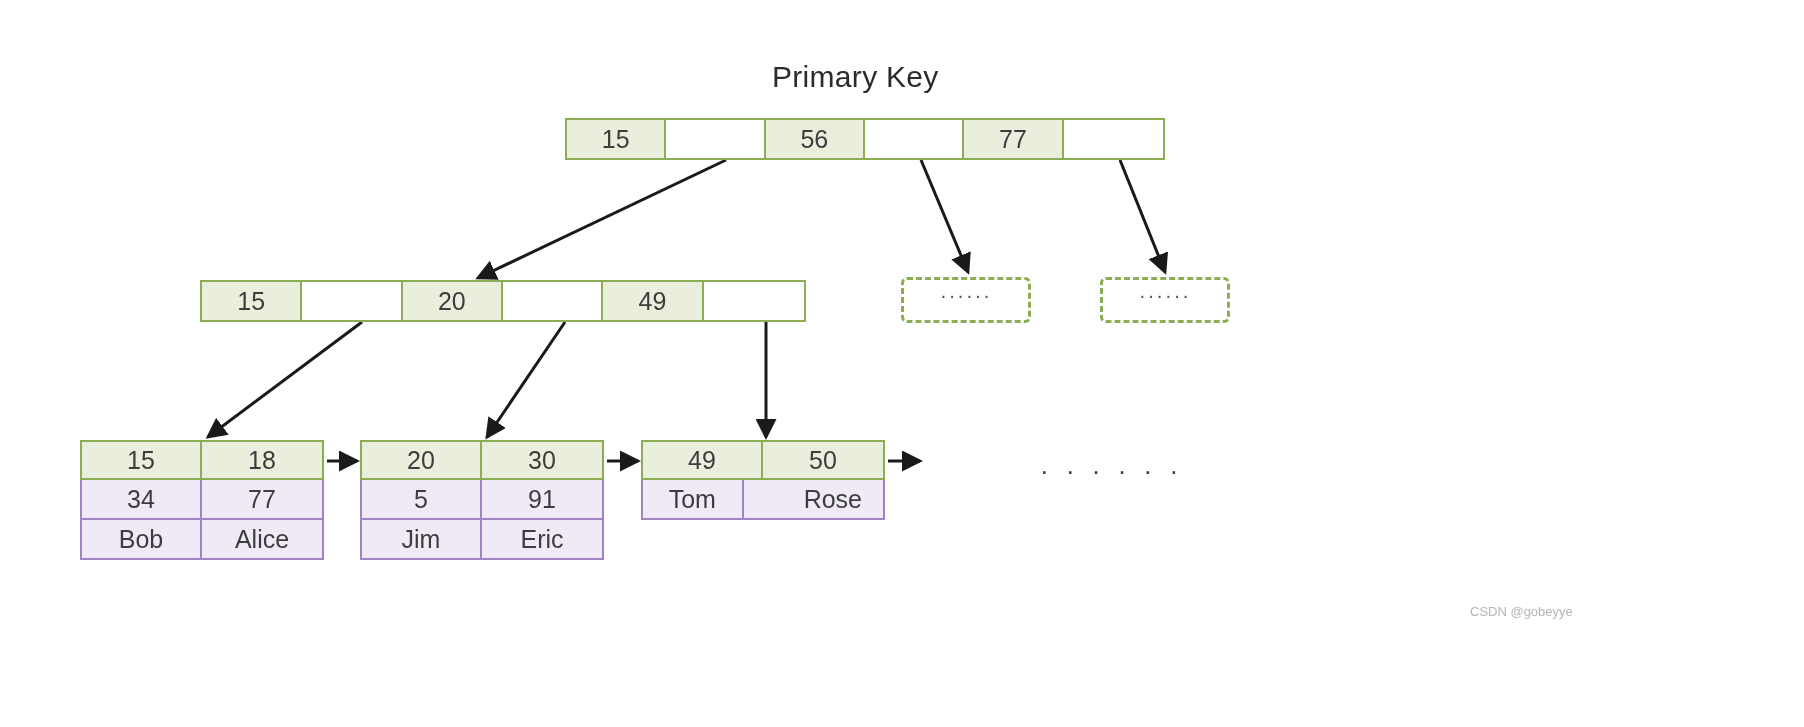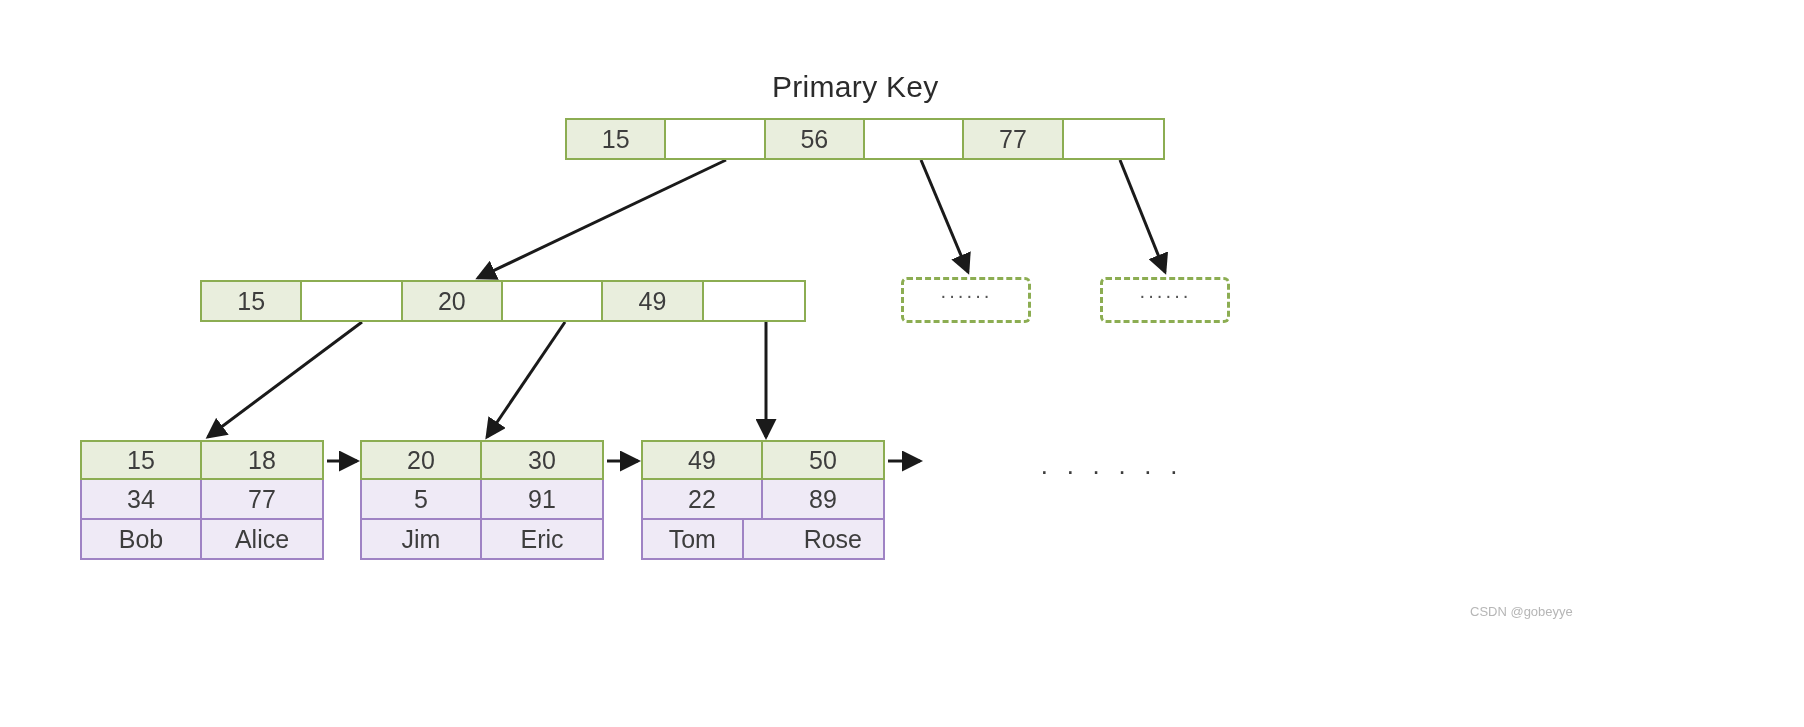--- a/index.html
+++ b/index.html
@@ -145,21 +145,21 @@
         <line x1="1120" y1="160" x2="1165" y2="272" stroke="#1a1a1a" stroke-width="3" marker-end="url(#arrowhead)"></line>
         <line x1="362" y1="322" x2="208" y2="437" stroke="#1a1a1a" stroke-width="3" marker-end="url(#arrowhead)"></line>
         <line x1="565" y1="322" x2="487" y2="437" stroke="#1a1a1a" stroke-width="3" marker-end="url(#arrowhead)"></line>
         <line x1="766" y1="322" x2="766" y2="437" stroke="#1a1a1a" stroke-width="3" marker-end="url(#arrowhead)"></line>
         <line x1="327" y1="461" x2="357" y2="461" stroke="#1a1a1a" stroke-width="3" marker-end="url(#arrowhead)"></line>
         <line x1="607" y1="461" x2="638" y2="461" stroke="#1a1a1a" stroke-width="3" marker-end="url(#arrowhead)"></line>
         <line x1="888" y1="461" x2="920" y2="461" stroke="#1a1a1a" stroke-width="3" marker-end="url(#arrowhead)"></line>
       </g>
   </svg>
 
-  <div class="title" style="left: 772px; top: 70px;">Primary Key</div>
+  <div class="title" style="left: 772px; top: 60px;">Primary Key</div>
 
   <div class="index-node" id="root-node" style="left: 565px; top: 118px; width: 600px; height: 42px;">
       <div class="cell key" style="width: 16.6667%;">15</div>
       <div class="cell ptr" style="width: 16.6667%;"></div>
       <div class="cell key" style="width: 16.6667%;">56</div>
       <div class="cell ptr" style="width: 16.6667%;"></div>
       <div class="cell key" style="width: 16.6667%;">77</div>
       <div class="cell ptr" style="width: 16.6667%;"></div>
     </div>
 
@@ -208,24 +208,20 @@
         <div class="leaf-row names" style="height: 40px;">
           <div class="cell" style="width: 50%;">Jim</div>
           <div class="cell" style="width: 50%;">Eric</div>
         </div>
       </div>
       <div class="leaf-node" style="left: 641px; top: 440px; width: 244px;">
         <div class="leaf-row keys" style="height: 40px;">
           <div class="cell" style="width: 50%;">49</div>
           <div class="cell" style="width: 50%;">50</div>
         </div>
-        <div class="leaf-row vals" style="height: 40px;">
-          <div class="cell" style="width: 50%;">22</div>
-          <div class="cell" style="width: 50%;">89</div>
-        </div>
         <div class="leaf-row names" style="height: 40px;">
           <div class="cell" style="width: 50%;">Tom</div>
           <div class="cell" style="width: 50%; margin-left: 39px;">Rose</div>
         </div>
       </div>
     </div>
 
   <div class="tail-dots" style="left: 1040px; top: 456px;">· · · · · ·</div>
 
   <div class="watermark" style="left: 1450px; top: 604px; margin-left: 20px;">CSDN @gobeyye</div>

